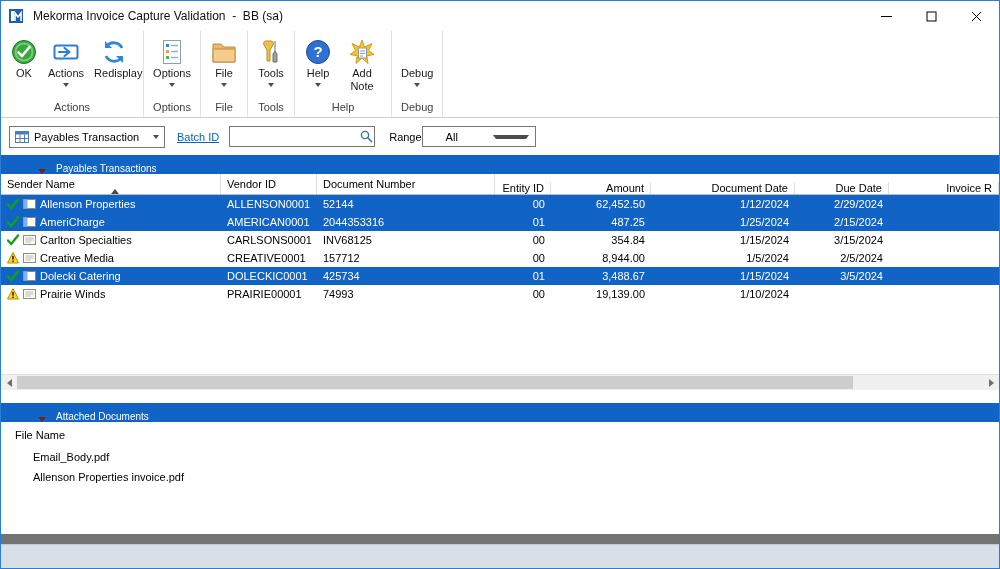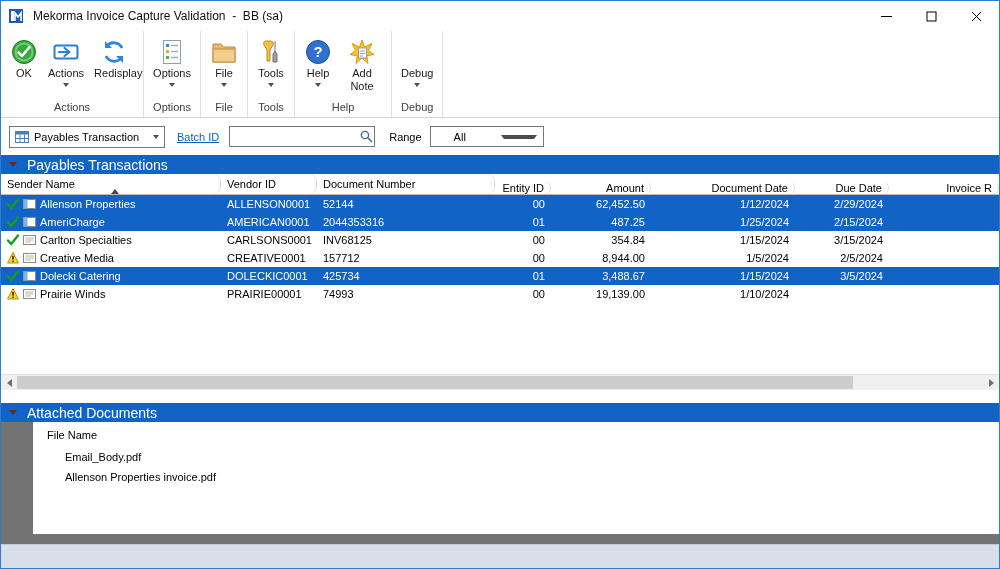--- a/index.html
+++ b/index.html
@@ -28,34 +28,34 @@
 
   
   .filterbar{ height:37px; display:flex; align-items:center; padding:0 8px; background:#fff; }
   .viewdrop{ width:156px; height:22px; border:1px solid #777; display:flex; align-items:center;
              padding:0 5px; margin-right:12px; background:#fff; }
   .viewdrop .vd-label{ flex:1; margin-left:5px; white-space:nowrap; overflow:hidden; }
   .link{ color:#0563c1; text-decoration:underline; margin-right:10px; cursor:pointer; }
   .searchwrap{ width:146px; height:21px; border:1px solid #777; display:flex; align-items:center; margin-right:14px; background:#fff; }
   .searchwrap input{ flex:1; border:none; outline:none; height:17px; min-width:0; padding:0 4px; font-family:inherit; font-size:11px; }
   .searchwrap .mag{ width:16px; display:flex; justify-content:center; }
-  .range-label{ margin-right:8px; }
+  .range-label{ }
   .rangesel{ width:114px; height:21px; border:1px solid #777; display:flex; align-items:center; padding:0 6px; background:#fff; }
   .rangesel span{ flex:1;margin-left:17px; }
 
   
-  .sec-hdr{ height:19px; background:#1263c6; color:#fff; display:flex; align-items:center; font-size:14px; }
+  .sec-hdr{ height:19px; background:#1263c6; color:#fff; display:flex; align-items:flex-end; font-size:10px;padding-left:29px; }
   .hdr-toggle{ width:0; height:0; border-left:4px solid transparent; border-right:4px solid transparent;
                border-top:5px solid #6e241c; margin:0 10px 0 8px; }
 
   
   .grid{ display:grid; grid-template-columns:220px 96px 178px 56px 100px 144px 94px minmax(0,1fr); }
   .ghead{ border-bottom:1px solid #bdbdbd; background:#fff; height:21px; }
   .ghead .hcell{ display:flex; align-items:center; border-right:1px solid #dedede; padding:0 6px;
-                 white-space:nowrap; overflow:hidden; position:relative;border-radius:8px; }
+                 white-space:nowrap; overflow:hidden; position:relative; }
   .hcell.r{ justify-content:flex-end;margin-top:8px; }
   .sort-marker{ position:absolute; left:110px; bottom:0; width:0; height:0;
                 border-left:4px solid transparent; border-right:4px solid transparent; border-bottom:5px solid #4a4a4a; }
   .rows-area{ height:179px; background:#fff; overflow:hidden; }
   .trow{ height:18px; }
   .trow .cell{ display:flex; align-items:center; padding:0 6px; white-space:nowrap; overflow:hidden; }
   .trow .cell.r{ justify-content:flex-end; }
   .trow.selected{ background:#1263c6; color:#fff; }
   .c-sender{ gap:4px; padding-left:6px !important; }
   .status-icon,.doc-icon{ display:flex; align-items:center; flex:none; }
@@ -63,21 +63,21 @@
   
   .hscroll{ height:16px; background:#f0f0f0; border-top:1px solid #e0e0e0; display:flex; }
   .sbtn{ width:16px; display:flex; align-items:center; justify-content:center; background:#f0f0f0; }
   .tri-l{ width:0;height:0;border-top:4px solid transparent;border-bottom:4px solid transparent;border-right:5px solid #6f6f6f; }
   .tri-r{ width:0;height:0;border-top:4px solid transparent;border-bottom:4px solid transparent;border-left:5px solid #6f6f6f; }
   .strack{ flex:1; position:relative; }
   .sthumb{ position:absolute; left:0; top:1px; bottom:1px; width:86.5%; background:#cdcdcd; }
   .gap{ height:13px; background:#fff; }
 
   
-  .attach-area{ background:#fff; height:112px;margin-left:32px; }
+  .attach-area{ background:#fff; height:112px; }
   .filename-label{ padding:7px 0 6px 14px; }
   .file-item{ padding:2px 0 2px 32px; line-height:16px; cursor:default; }
 
   
   .statusbar{ position:absolute; left:0; right:0; bottom:0; height:24px;
               background:#d9dfe9; border-top:1px solid #c2c9d6; }
 </style>
 </head>
 <body>
 

